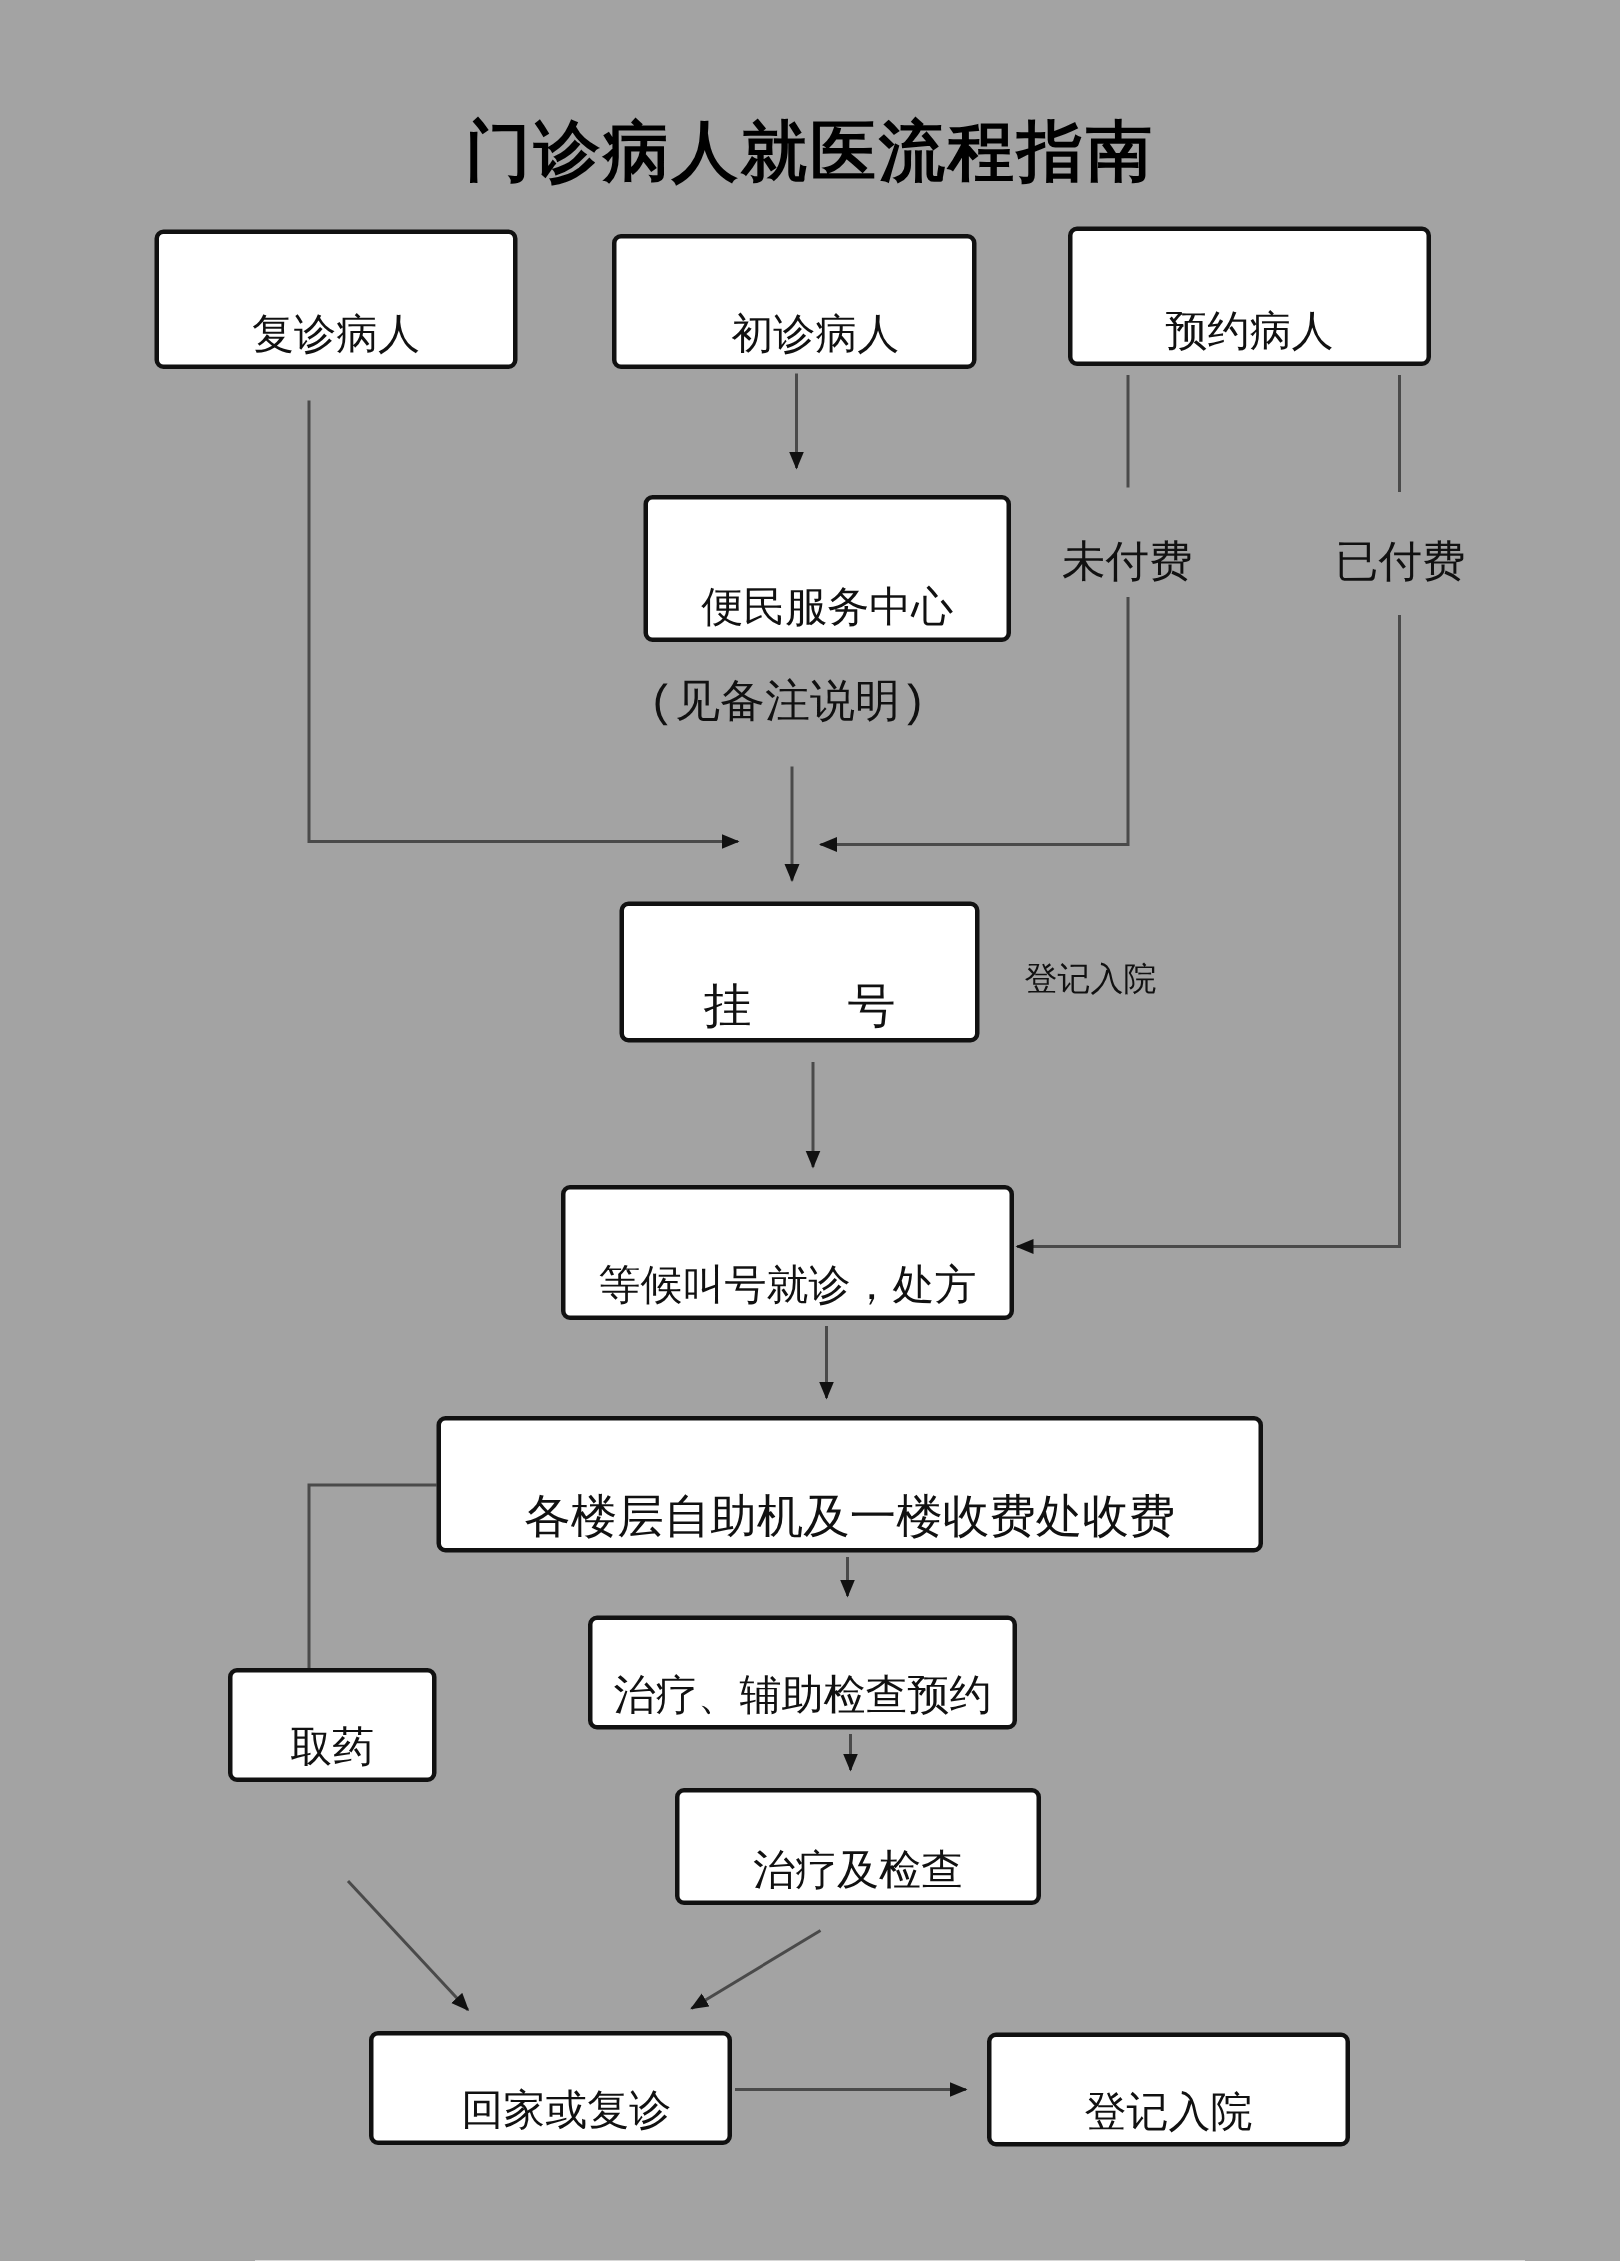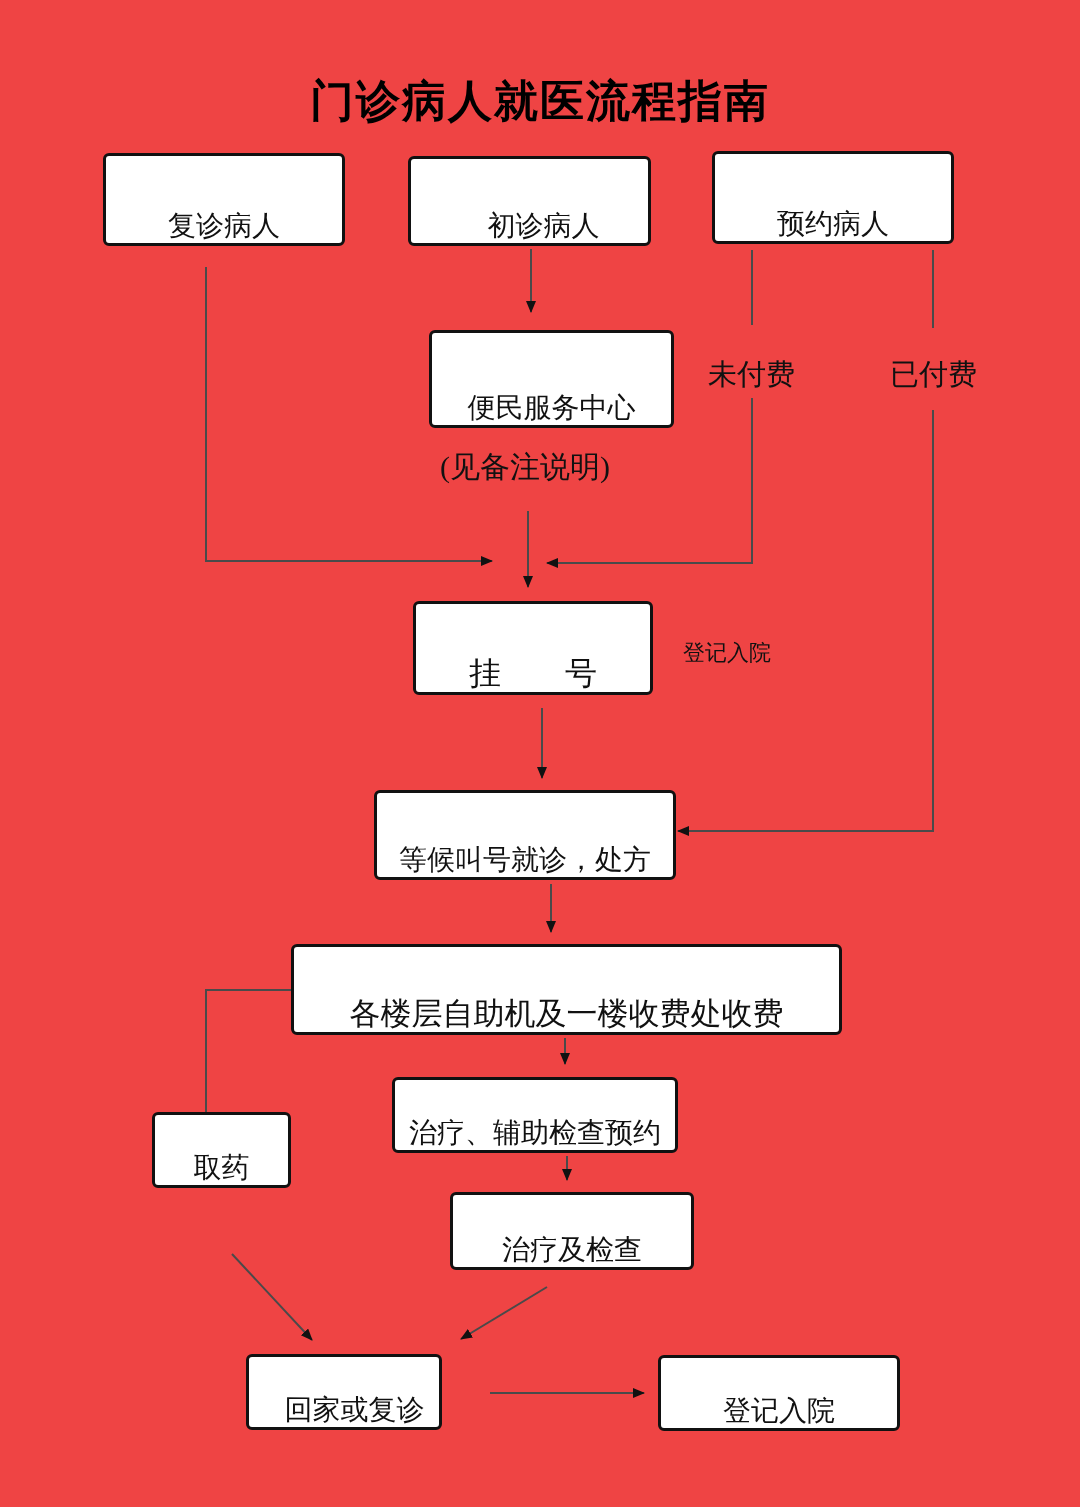--- a/index.html
+++ b/index.html
@@ -1,21 +1,21 @@
 <!DOCTYPE html>
 <html><head>
 <meta charset="utf-8">
 <style>
   html, body { margin: 0; padding: 0; background: #ffffff; }
   .canvas {
     position: relative;
     width: 1080px;
     height: 1507px;
-    background: #ef4444;
-    font-family: Liberation Serif, serif;
+    background: #a3a3a3;
+    font-family: Liberation Mono, monospace;
     color: #111111;
     overflow: hidden;
   }
   .page-title {
     position: absolute;
     left: 0; top: 72px;
     width: 100%;
     margin: 0;
     text-align: center;
     font-size: 44px;
@@ -115,21 +115,21 @@
   </div>
 
   <div class="node" style="left:152px; top:1112px; width:139px; height:76px;">
     <span>取药</span>
   </div>
 
   <div class="node" style="left:450px; top:1192px; width:244px; height:78px;">
     <span>治疗及检查</span>
   </div>
 
-  <div class="node" style="left:246px; top:1354px; width:196px; height:76px;padding-left:21px;">
+  <div class="node" style="left:246px; top:1354px; width:242px; height:76px;padding-left:21px;">
     <span>回家或复诊</span>
   </div>
 
   <div class="node" style="left:658px; top:1355px; width:242px; height:76px;">
     <span>登记入院</span>
   </div>
 
   <div class="flabel center" style="left:400px; top:447px; width:250px; font-size:30px;">(见备注说明)</div>
 
   <div class="flabel" style="left:708px; top:355px;">未付费</div>

